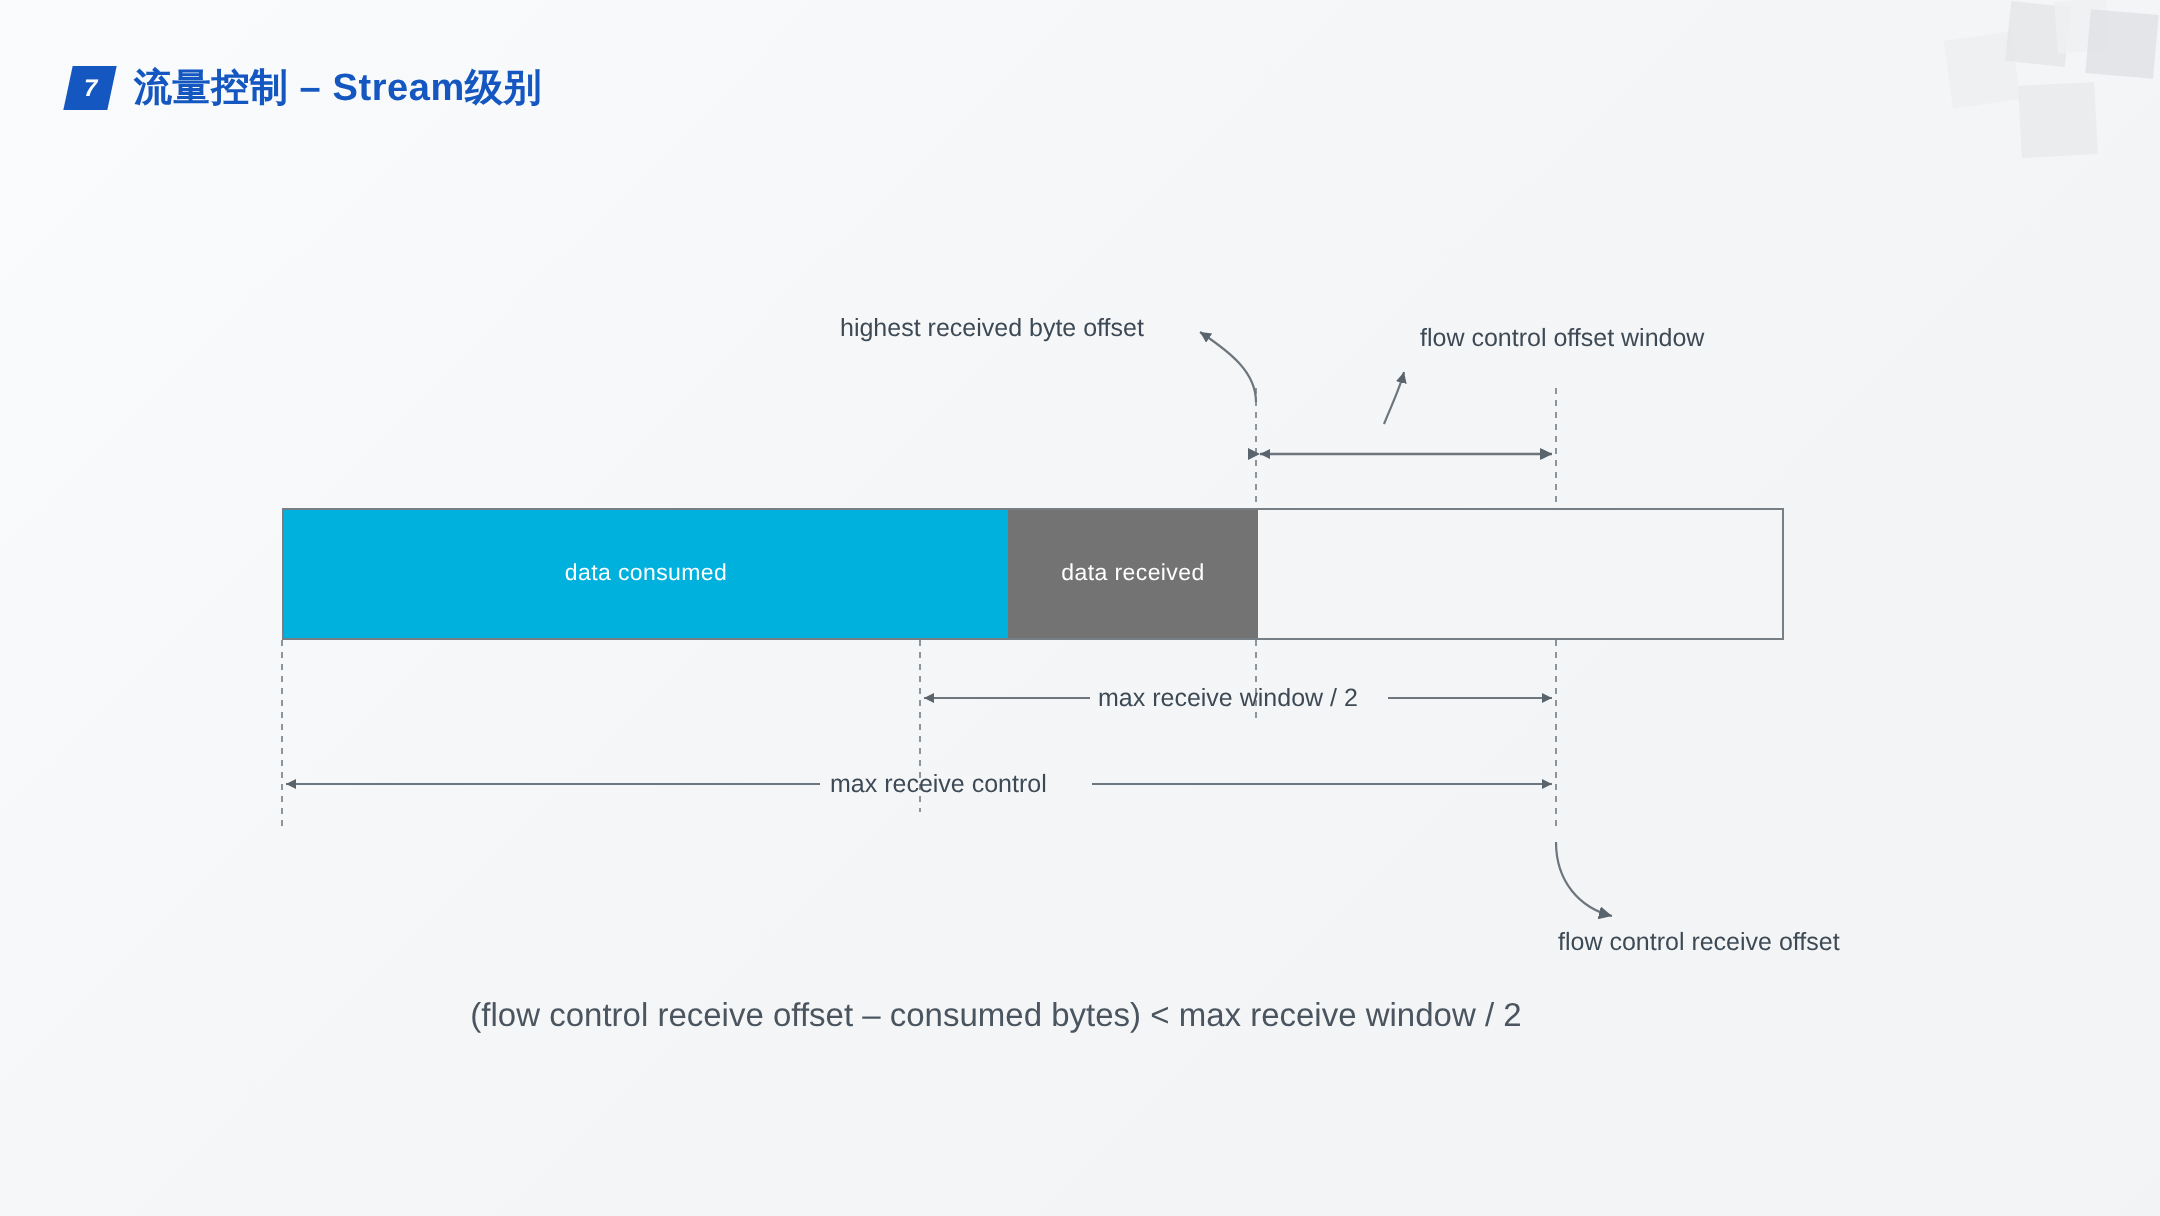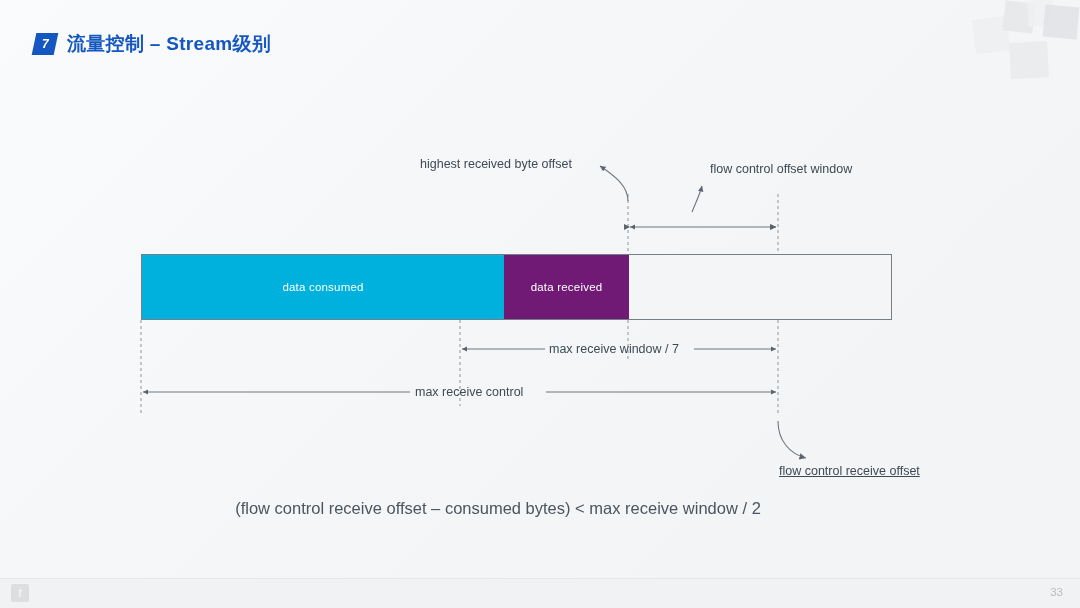--- a/index.html
+++ b/index.html
@@ -108,21 +108,21 @@
   .seg {
     display: flex;
     align-items: center;
     justify-content: center;
     font-size: 11.5px;
     color: #ffffff;
     letter-spacing: .2px;
     box-sizing: border-box;
   }
   .seg-consumed { width: 362px; background: #00b0dd; }
-  .seg-received { width: 125px; background: #701a75; }
+  .seg-received { width: 125px; background: #737373; }
   .seg-free     { flex: 1; background: #f4f5f6; }
 
   
   .formula {
     position: absolute;
     left: 0;
     top: 499px;
     width: 996px;
     text-align: center;
     font-size: 16.5px;
@@ -223,37 +223,33 @@
       <path d="M143,376 l5,-2.5 l0,5 z" fill="#5a646d"></path>
       <path d="M776,376 l-5,-2.5 l0,5 z" fill="#5a646d"></path>
 
       <path d="M778,405 C778,425 790,438 806,442" fill="none" stroke="#6d767e" stroke-width="1.1" marker-end="url(#ah)"></path>
     </svg>
 
     <div class="lbl" style="left:420px; top:141px;">highest received byte offset</div>
 
     <div class="lbl" style="left:710px; top:146px;">flow control offset window</div>
 
-    <div class="lbl" style="left:549px; top:326px;">max receive window / 7</div>
+    <div class="lbl" style="left:549px; top:326px;">max receive window / 2</div>
 
     <div class="lbl" style="left:415px; top:369px;">max receive control</div>
 
-    <div class="lbl" style="left:779px; top:448px;text-decoration:underline;">flow control receive offset</div>
+    <div class="lbl" style="left:779px; top:448px;">flow control receive offset</div>
 
     <div class="bar">
       <div class="seg seg-consumed">
         <span>data consumed</span>
       </div>
       <div class="seg seg-received">
         <span>data received</span>
       </div>
       <div class="seg seg-free"></div>
     </div>
   </div>
 
   <div class="formula">(flow control receive offset – consumed bytes) &lt; max receive window / 2</div>
 
-  <div class="footer">
-    <div class="footer-logo">t</div>
-    <div class="footer-page">33</div>
-  </div>
 
 </div>
 
 </body></html>

